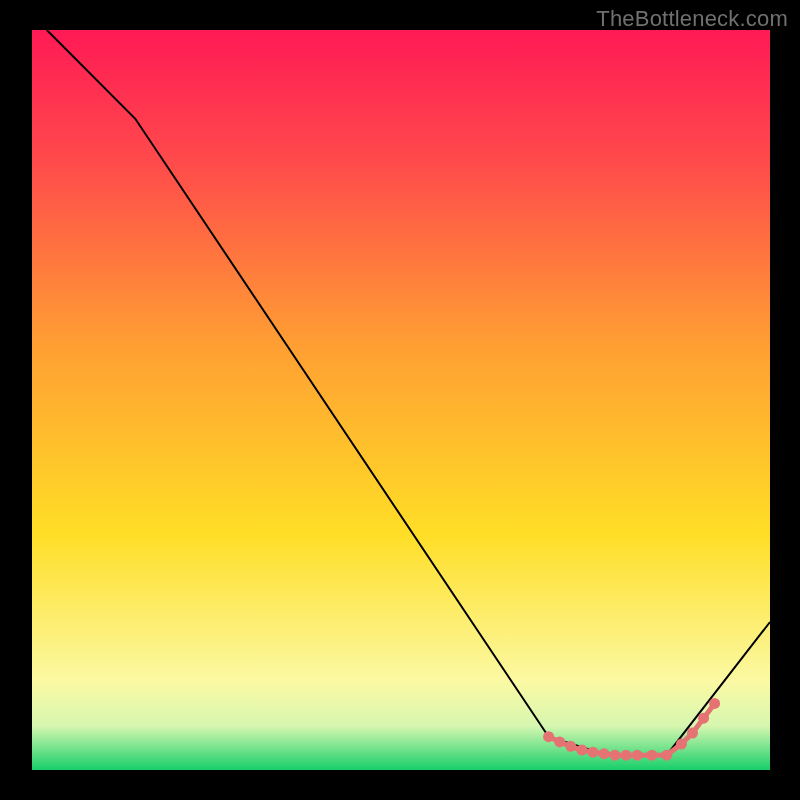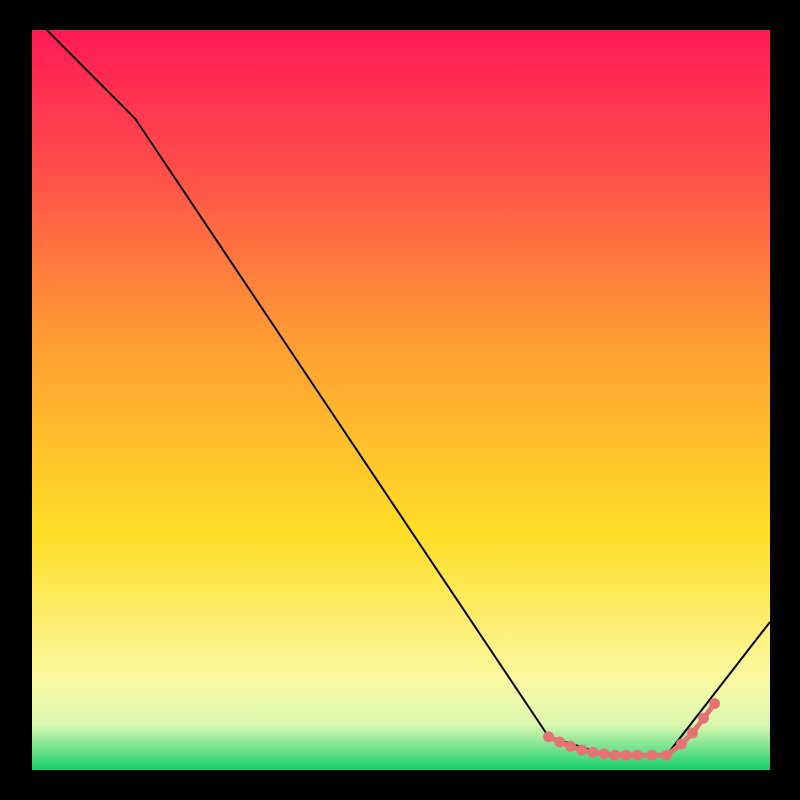--- a/index.html
+++ b/index.html
@@ -81,13 +81,14 @@
         <circle cx="637.2" cy="755.2" r="5.5" class="marker"></circle>
         <circle cx="651.9" cy="755.2" r="5.5" class="marker"></circle>
         <circle cx="666.7" cy="755.2" r="5.5" class="marker"></circle>
         <circle cx="681.4" cy="744.1" r="5.5" class="marker"></circle>
         <circle cx="692.5" cy="733.0" r="5.5" class="marker"></circle>
         <circle cx="703.6" cy="718.2" r="5.5" class="marker"></circle>
         <circle cx="714.6" cy="703.4" r="5.5" class="marker"></circle>
       </g>
   </svg>
 
+  <div class="attribution">TheBottleneck.com</div>
 </div>
 
 </body></html>

